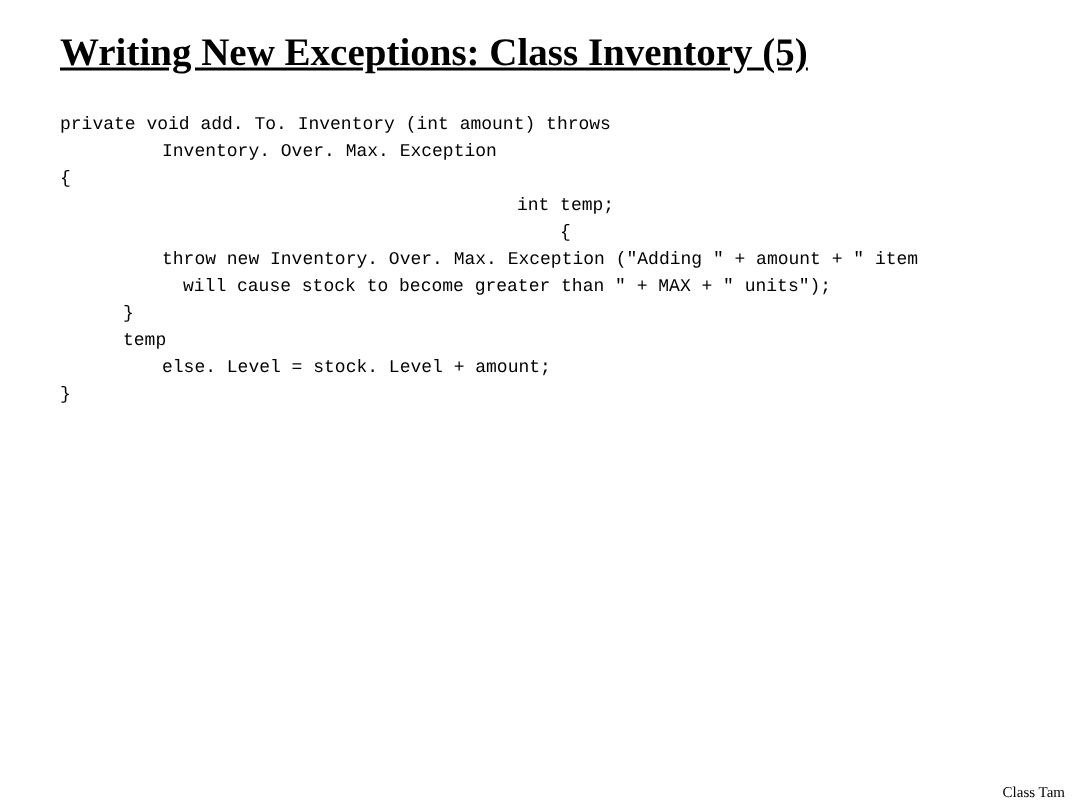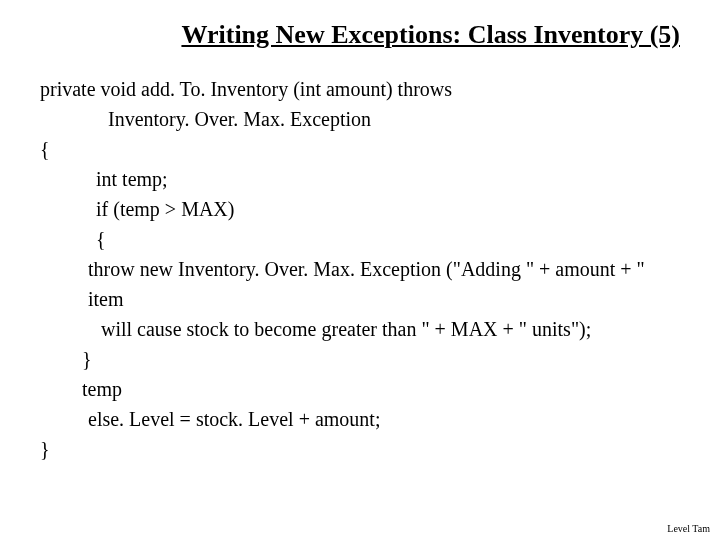--- a/index.html
+++ b/index.html
@@ -17,34 +17,34 @@
     padding: 20px 40px 20px 40px;
     box-sizing: border-box;
     width: 100%;
     height: 100%;
   }
   .title {
     font-family: "Times New Roman", Times, serif;
     font-weight: bold;
     text-decoration: underline;
     font-size: 26px;
-    text-align: right;
+    text-align: left;
     margin: 0 0 24px 0;
   }
   .code {
-    font-family: Liberation Serif, serif;
-    font-size: 20px;
+    font-family: Liberation Mono, monospace;
+    font-size: 12px;
     line-height: 1.5;
   }
   .code .l1 { margin-left: 0; }
   .code .l2 { margin-left: 68px; }
   .code .brace { margin-left: 0; }
-  .code .l3 { margin-left: 56px; }
-  .code .l4 { margin-left: 48px; }
-  .code .l5 { margin-left: 61px; }
+  .code .l3 { margin-left: 34px; text-align: center; }
+  .code .l4 { margin-left: 68px; }
+  .code .l5 { margin-left: 82px; }
   .code .l6 { margin-left: 42px; }
   .footer {
     position: absolute;
     bottom: 6px;
     right: 10px;
     font-family: "Times New Roman", Times, serif;
     font-size: 10px;
     color: #000000;
   }
 </style>
@@ -52,24 +52,23 @@
 <body>
 
 <div class="slide">
   <h1 class="title">Writing New Exceptions: Class Inventory (5)</h1>
 
   <div class="code">
     <div class="l1">private void add. To. Inventory (int amount) throws</div>
     <div class="l2">Inventory. Over. Max. Exception</div>
     <div class="brace">{</div>
     <div class="l3">int temp;</div>
-    <div class="l3">if (temp &gt; MAX)</div>
     <div class="l3">{</div>
     <div class="l4">throw new Inventory. Over. Max. Exception ("Adding " + amount + " item</div>
     <div class="l5">will cause stock to become greater than " + MAX + " units");</div>
     <div class="l6">}</div>
     <div class="l6">temp</div>
     <div class="l4">else. Level = stock. Level + amount;</div>
     <div class="brace">}</div>
   </div>
 </div>
 
-<div class="footer">Level Tam</div>
+<div class="footer">Class Tam</div>
 
 </body></html>

